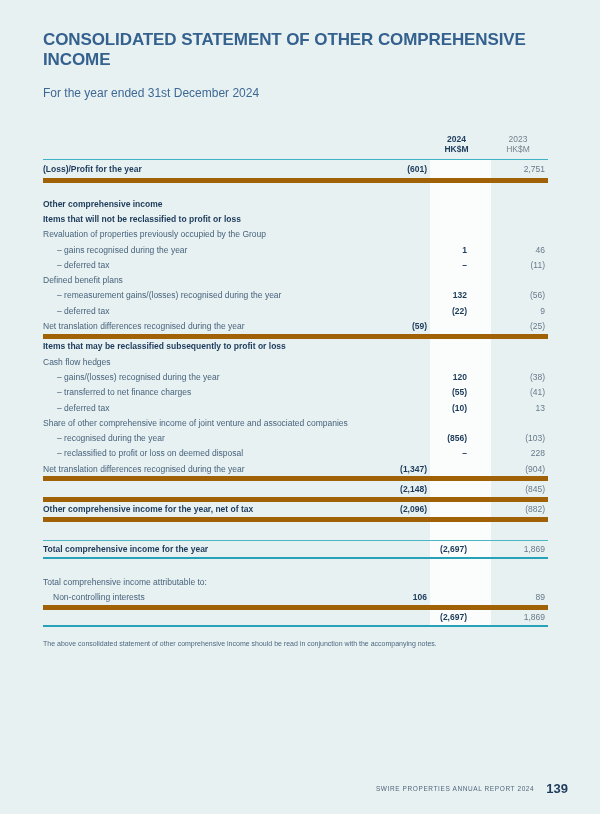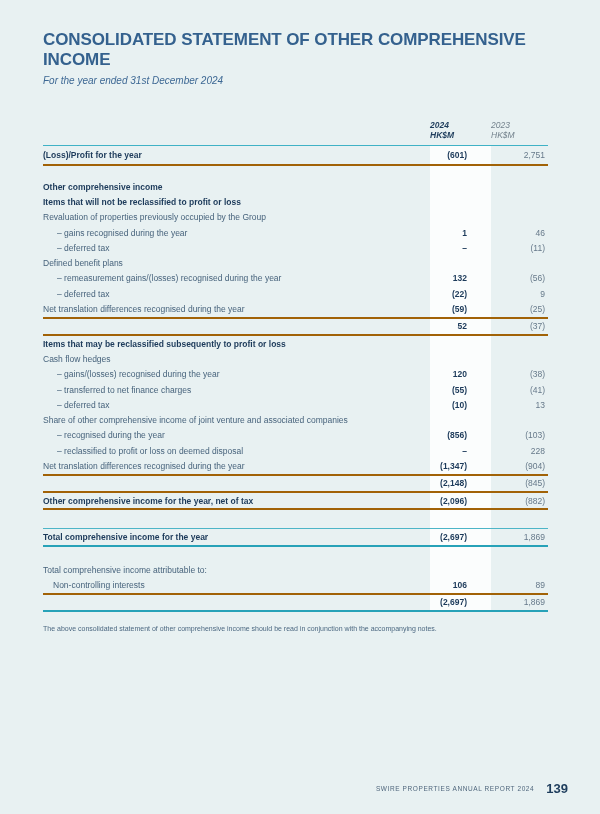--- a/index.html
+++ b/index.html
@@ -18,36 +18,34 @@
   }
   .title {
     color:#34618e;
     font-size:17px;
     font-weight:700;
     letter-spacing:-0.1px;
     line-height:20px;
   }
   .subtitle {
     color:#3d6894;
-    font-size:10px;
-    margin-top:5px;
-    font-style:italic;
+    font-size:12px;
+    margin-top:16px;
   }
   .table { margin-top:34px; }
   .col-headers {
     display:flex;
     justify-content:flex-end;
     margin-bottom:5px;
   }
   .col-head {
     font-size:8.5px;
     line-height:10px;
-    text-align:left;
+    text-align:center;
     white-space:pre-line;
-    font-style:italic;
   }
   .col-head.y2024 { width:61px; padding-right:8px; font-weight:700; color:#1d3c5c; box-sizing:border-box; }
   .col-head.y2023 { width:57px; padding-right:3px; font-weight:400; color:#73828d; box-sizing:border-box; }
   .rows {
     position:relative;
     border-top:1.5px solid #3fb2c6;
   }
   .band {
     position:absolute;
     left:387px; width:61px;
@@ -72,21 +70,21 @@
   .v24 {
     width:61px; box-sizing:border-box;
     text-align:right; padding-right:24px;
     font-weight:700; color:#1c3a5a;
   }
   .v23 {
     width:57px; box-sizing:border-box;
     text-align:right; padding-right:3px;
     color:#66798a;
   }
-  .bb { border-bottom:2px solid #a16207; }
+  .bb { border-bottom:5px solid #a16207;gap:40px; }
   .bt { border-top:1px solid #4db5c7; }
   .bb-thick { border-bottom:2px solid #27a2b8; }
   .sp-13 { height:13px; }
   .sp-18 { height:18px; }
   .sp-15 { height:15px; }
   .footnote {
     margin-top:13px;
     font-size:7px;
     color:#4c6881;
   }
@@ -172,25 +170,20 @@
       <div class="row indent">
         <span class="lbl">– deferred tax</span>
         <span class="v24">(22)</span>
         <span class="v23">9</span>
       </div>
       <div class="row bb">
         <span class="lbl">Net translation differences recognised during the year</span>
         <span class="v24">(59)</span>
         <span class="v23">(25)</span>
       </div>
-      <div class="row bb">
-        <span class="lbl"></span>
-        <span class="v24">52</span>
-        <span class="v23">(37)</span>
-      </div>
       <div class="row bold">
         <span class="lbl">Items that may be reclassified subsequently to profit or loss</span>
         <span class="v24"></span>
         <span class="v23"></span>
       </div>
       <div class="row">
         <span class="lbl">Cash flow hedges</span>
         <span class="v24"></span>
         <span class="v23"></span>
       </div>

